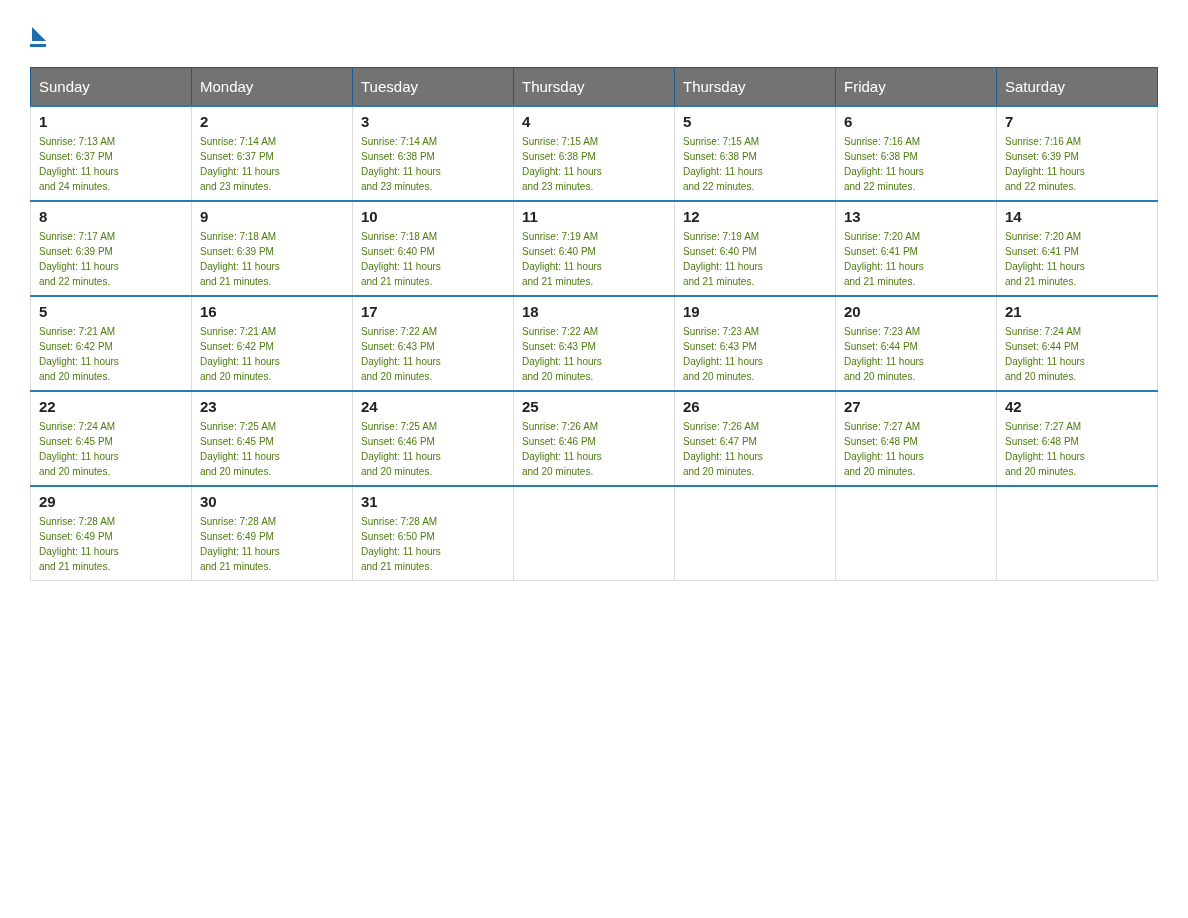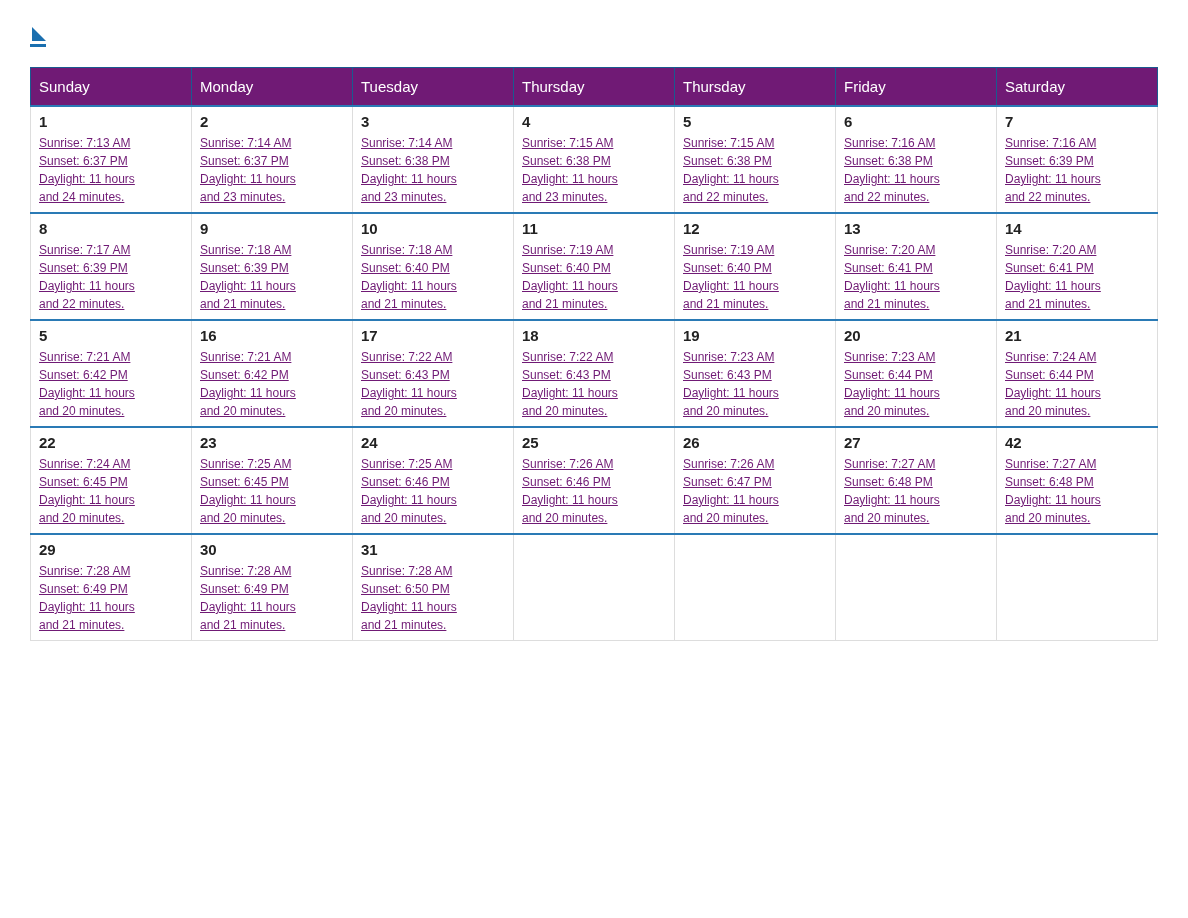--- a/index.html
+++ b/index.html
@@ -57,21 +57,21 @@
     .location-title {
       font-size: 22px;
       color: #444;
       margin-top: 4px;
     }
     .calendar-table {
       width: 100%;
       border-collapse: collapse;
     }
     .calendar-table th {
-      background-color: #701a75;
+      background-color: #737373;
       color: #fff;
       padding: 10px 8px;
       font-size: 15px;
       font-weight: normal;
       text-align: left;
       border: 1px solid #1a5a8f;
     }
     .calendar-table td {
       vertical-align: top;
       padding: 6px 8px;
@@ -80,24 +80,23 @@
       width: calc(100% / 7);
       min-height: 100px;
     }
     .day-number {
       font-size: 15px;
       font-weight: bold;
       color: #222;
       margin-bottom: 4px;
     }
     .day-info {
-      font-size: 12px;
-      color: #701a75;
+      font-size: 10px;
+      color: #4d7c0f;
       line-height: 1.5;
-      text-decoration: underline;
     }
     .empty-cell {
       border-top: 2px solid #2a7ab5;
     }
     tr td {
       background: #fff;
     }
   </style>
 </head>
 <body>

